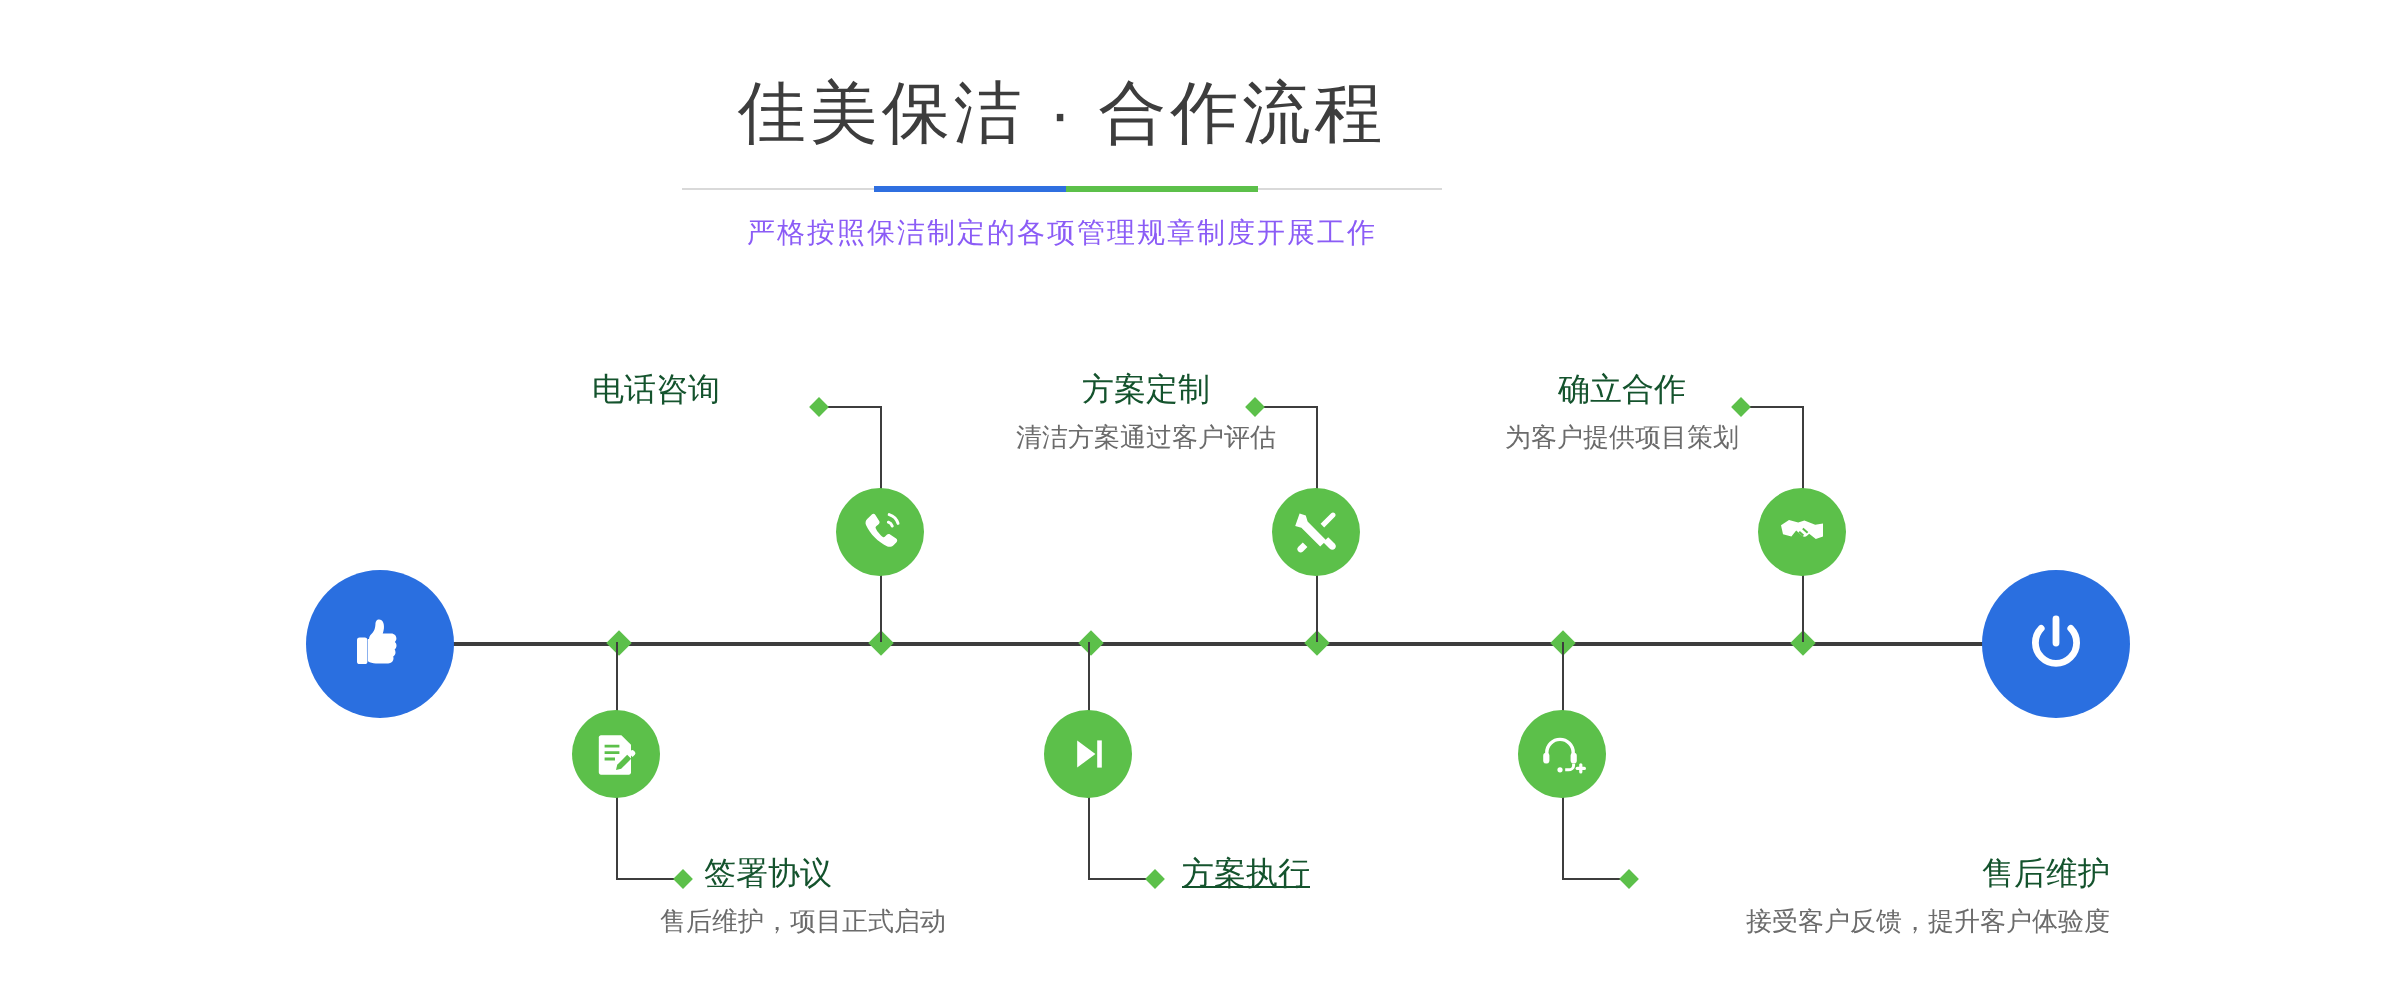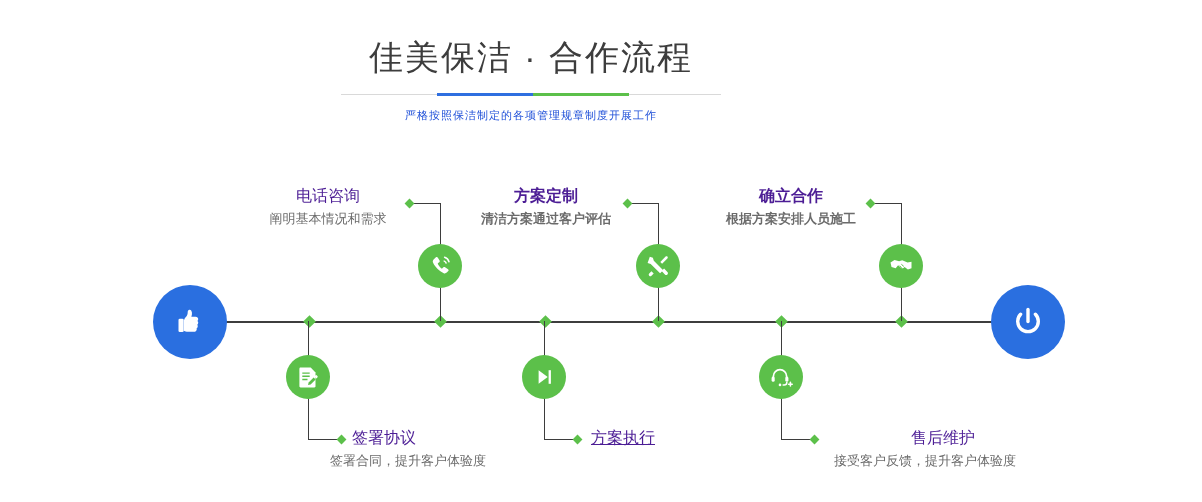--- a/index.html
+++ b/index.html
@@ -59,22 +59,22 @@
   .rule-green {
     position: absolute;
     left: 192px;
     top: 0;
     width: 96px;
     height: 3px;
     background: #5cc04a;
   }
   .subtitle {
     margin: 12px 0 0 0;
-    font-size: 11px;
-    color: #1d4ed8;
+    font-size: 14px;
+    color: #8b5cf6;
     letter-spacing: 1px;
   }
 
   
   .axis {
     position: absolute;
     left: 190px;
     top: 321px;
     width: 840px;
     height: 2px;
@@ -139,21 +139,21 @@
   .badge svg { display: block; }
 
   
   .lab {
     position: absolute;
     text-align: center;
     white-space: nowrap;
   }
   .lab .lab-title {
     font-size: 16px;
-    color: #4c1d95;
+    color: #14532d;
     line-height: 22px;
   }
   .lab .lab-desc {
     font-size: 13px;
     color: #6b6b6b;
     line-height: 20px;
     margin-top: 2px;
   }
 </style>
 </head>
@@ -199,51 +199,50 @@
   <div class="tip" style="left:406px; top:200px;"></div>
   <div class="badge" style="left:418px; top:244px;">
     <svg width="26" height="26" viewBox="0 0 26 26" aria-hidden="true">
       <path fill="#ffffff" d="M8.9 4.2c.6-.5 1.4-.4 1.8.3l1.9 3c.35.55.2 1.25-.3 1.65l-1.2.95c-.3.25-.4.65-.25 1 .55 1.3 2.2 3.4 3.6 4.35.3.2.7.15.95-.1l1-1c.45-.45 1.15-.5 1.65-.15l3 2c.65.45.75 1.35.2 1.9l-1.5 1.5c-.8.8-2 1.05-3.05.6-2.2-.95-4.5-2.6-6.3-4.4-1.8-1.8-3.45-4.1-4.4-6.3-.45-1.05-.2-2.25.6-3.05l1.3-1.25z"></path>
       <path fill="none" stroke="#ffffff" stroke-width="1.5" stroke-linecap="round" d="M17.6 4.3a6.6 6.6 0 0 1 4.4 4.4"></path>
       <path fill="none" stroke="#ffffff" stroke-width="1.5" stroke-linecap="round" d="M17.2 8.1a3.1 3.1 0 0 1 1.9 1.9"></path>
     </svg>
   </div>
   <div class="lab" style="left:253px; top:185px; width:150px;">
     <div class="lab-title">电话咨询</div>
-    <div class="lab-desc">阐明基本情况和需求</div>
   </div>
 
   <div class="conn" style="left:308px; top:321px; height:118px;"></div>
   <div class="conn-h" style="left:308px; top:439px; width:32px;"></div>
   <div class="tip" style="left:338px; top:436px;"></div>
   <div class="badge" style="left:286px; top:355px;">
     <svg width="26" height="26" viewBox="0 0 26 26" aria-hidden="true">
       <path fill="#ffffff" d="M5.5 3.6h10.2l4.8 4.8v13.9c0 .6-.5 1.1-1.1 1.1H5.5c-.6 0-1.1-.5-1.1-1.1V4.7c0-.6.5-1.1 1.1-1.1z"></path>
       <path fill="#5cc04a" d="M7.3 8.4h7.4v1.4H7.3zM7.3 11.6h7.4V13H7.3zM7.3 14.8h5.2v1.4H7.3z"></path>
       <path fill="#5cc04a" d="M18.6 13.4l2 2-5 5-2.6.6.6-2.6z"></path>
       <path fill="#ffffff" d="M19.4 12.6l1.9 1.9 1.1-1.1a1.1 1.1 0 0 0 0-1.5l-.5-.5a1.1 1.1 0 0 0-1.5 0z"></path>
     </svg>
   </div>
   <div class="lab" style="left:330px; top:427px; width:200px; text-align:left;">
     <div class="lab-title" style="padding-left:22px;">签署协议</div>
-    <div class="lab-desc">签署合同，提升客户体验度</div>
+    <div class="lab-desc">售后维护，项目正式启动</div>
   </div>
 
   <div class="conn" style="left:658px; top:203px; height:118px;"></div>
   <div class="conn-h" style="left:627px; top:203px; width:31px;"></div>
   <div class="tip" style="left:624px; top:200px;"></div>
   <div class="badge" style="left:636px; top:244px;">
     <svg width="26" height="26" viewBox="0 0 26 26" aria-hidden="true">
       <path fill="#ffffff" d="M4.8 3.8l3.1.9.9 3.1 9.4 9.4-3.1 3.1-9.4-9.4-3.1-.9z" transform="rotate(0 13 13)"></path>
       <path fill="#ffffff" d="M20.6 3.6l-5.3 5.3 1.8 1.8 5.3-5.3c.5-.5.5-1.3 0-1.8s-1.3-.5-1.8 0z"></path>
       <path fill="#ffffff" d="M6.4 18.2l-2.2 2.2a1.6 1.6 0 1 0 2.3 2.3l2.2-2.2z"></path>
       <path fill="#ffffff" d="M19.1 15.6l3.3 3.3c.7.7.7 1.8 0 2.5s-1.8.7-2.5 0l-3.3-3.3z"></path>
     </svg>
   </div>
-  <div class="lab" style="left:471px; top:185px; width:150px;font-weight:bold;">
+  <div class="lab" style="left:498px; top:185px; width:150px;">
     <div class="lab-title">方案定制</div>
     <div class="lab-desc">清洁方案通过客户评估</div>
   </div>
 
   <div class="conn" style="left:544px; top:321px; height:118px;"></div>
   <div class="conn-h" style="left:544px; top:439px; width:32px;"></div>
   <div class="tip" style="left:574px; top:436px;"></div>
   <div class="badge" style="left:522px; top:355px;">
     <svg width="24" height="24" viewBox="0 0 24 24" aria-hidden="true">
       <path fill="#ffffff" d="M6.6 5.2l9.1 6.8-9.1 6.8z"></path>
@@ -256,39 +255,39 @@
 
   <div class="conn" style="left:901px; top:203px; height:118px;"></div>
   <div class="conn-h" style="left:870px; top:203px; width:31px;"></div>
   <div class="tip" style="left:867px; top:200px;"></div>
   <div class="badge" style="left:879px; top:244px;">
     <svg width="26" height="26" viewBox="0 0 26 26" aria-hidden="true">
       <path fill="#ffffff" d="M2.5 9.6l4-2.6 4.6 1.2 3.1-.9 5.4 2.1 3.9-.7v6.6l-3.6 1.2-3.3-2.6-1.1 1c-.7.6-1.7.6-2.4 0l-3-2.6-2.4 2.9-4.2-1.1z"></path>
       <path fill="none" stroke="#5cc04a" stroke-width="1" d="M11.6 12.9l2.1 1.9M13.4 11.3l2.4 2.1"></path>
     </svg>
   </div>
-  <div class="lab" style="left:716px; top:185px; width:150px;font-weight:bold;">
+  <div class="lab" style="left:736px; top:185px; width:150px;">
     <div class="lab-title">确立合作</div>
-    <div class="lab-desc">根据方案安排人员施工</div>
+    <div class="lab-desc">为客户提供项目策划</div>
   </div>
 
   <div class="conn" style="left:781px; top:321px; height:118px;"></div>
   <div class="conn-h" style="left:781px; top:439px; width:32px;"></div>
   <div class="tip" style="left:811px; top:436px;"></div>
   <div class="badge" style="left:759px; top:355px;">
     <svg width="26" height="26" viewBox="0 0 26 26" aria-hidden="true">
       <path fill="none" stroke="#ffffff" stroke-width="1.7" d="M5.4 13.6v-1.3a6.6 6.6 0 0 1 13.2 0v1.3"></path>
       <rect fill="#ffffff" x="3.6" y="12.4" width="3.1" height="5.4" rx="1.5"></rect>
       <rect fill="#ffffff" x="17.3" y="12.4" width="3.1" height="5.4" rx="1.5"></rect>
       <path fill="none" stroke="#ffffff" stroke-width="1.5" d="M18.8 17.9v.8c0 1.3-1.2 2.2-2.6 2.2h-1.6"></path>
       <circle fill="#ffffff" cx="12" cy="20.9" r="1.3"></circle>
       <g stroke="#ffffff" stroke-width="1.6" stroke-linecap="round">
         <line x1="20.6" y1="20.2" x2="24.2" y2="20.2"></line>
         <line x1="22.4" y1="18.4" x2="22.4" y2="22"></line>
       </g>
     </svg>
   </div>
-  <div class="lab" style="left:795px; top:427px; width:260px; text-align:center;">
+  <div class="lab" style="left:795px; top:427px; width:260px; text-align:right;">
     <div class="lab-title" style="padding-left:36px;">售后维护</div>
     <div class="lab-desc">接受客户反馈，提升客户体验度</div>
   </div>
 
 </div>
 
 </body></html>

